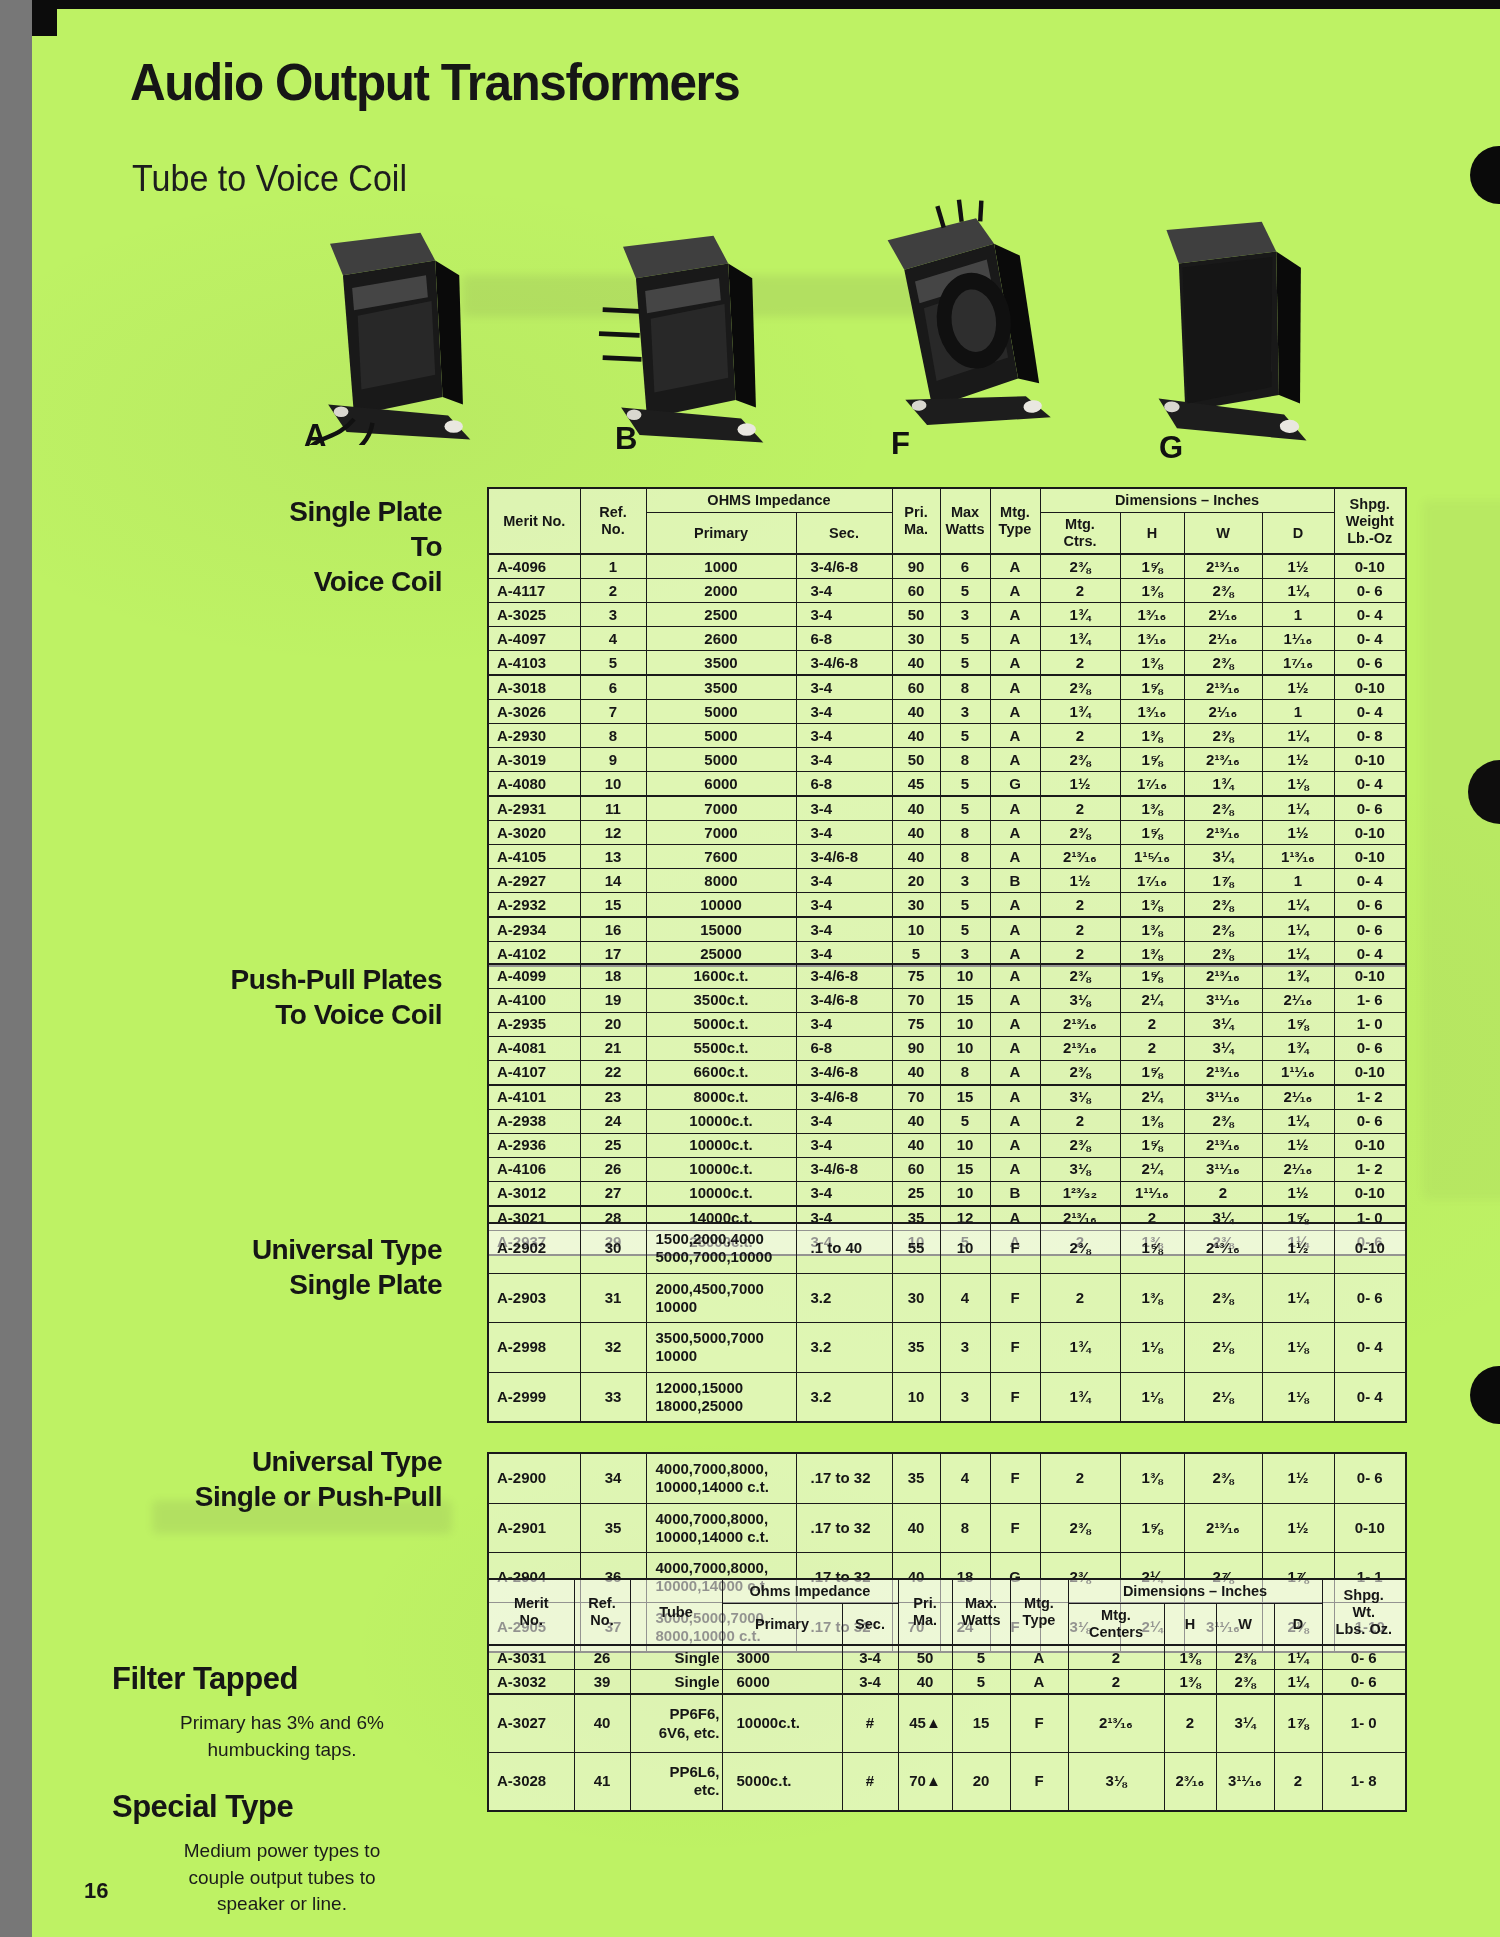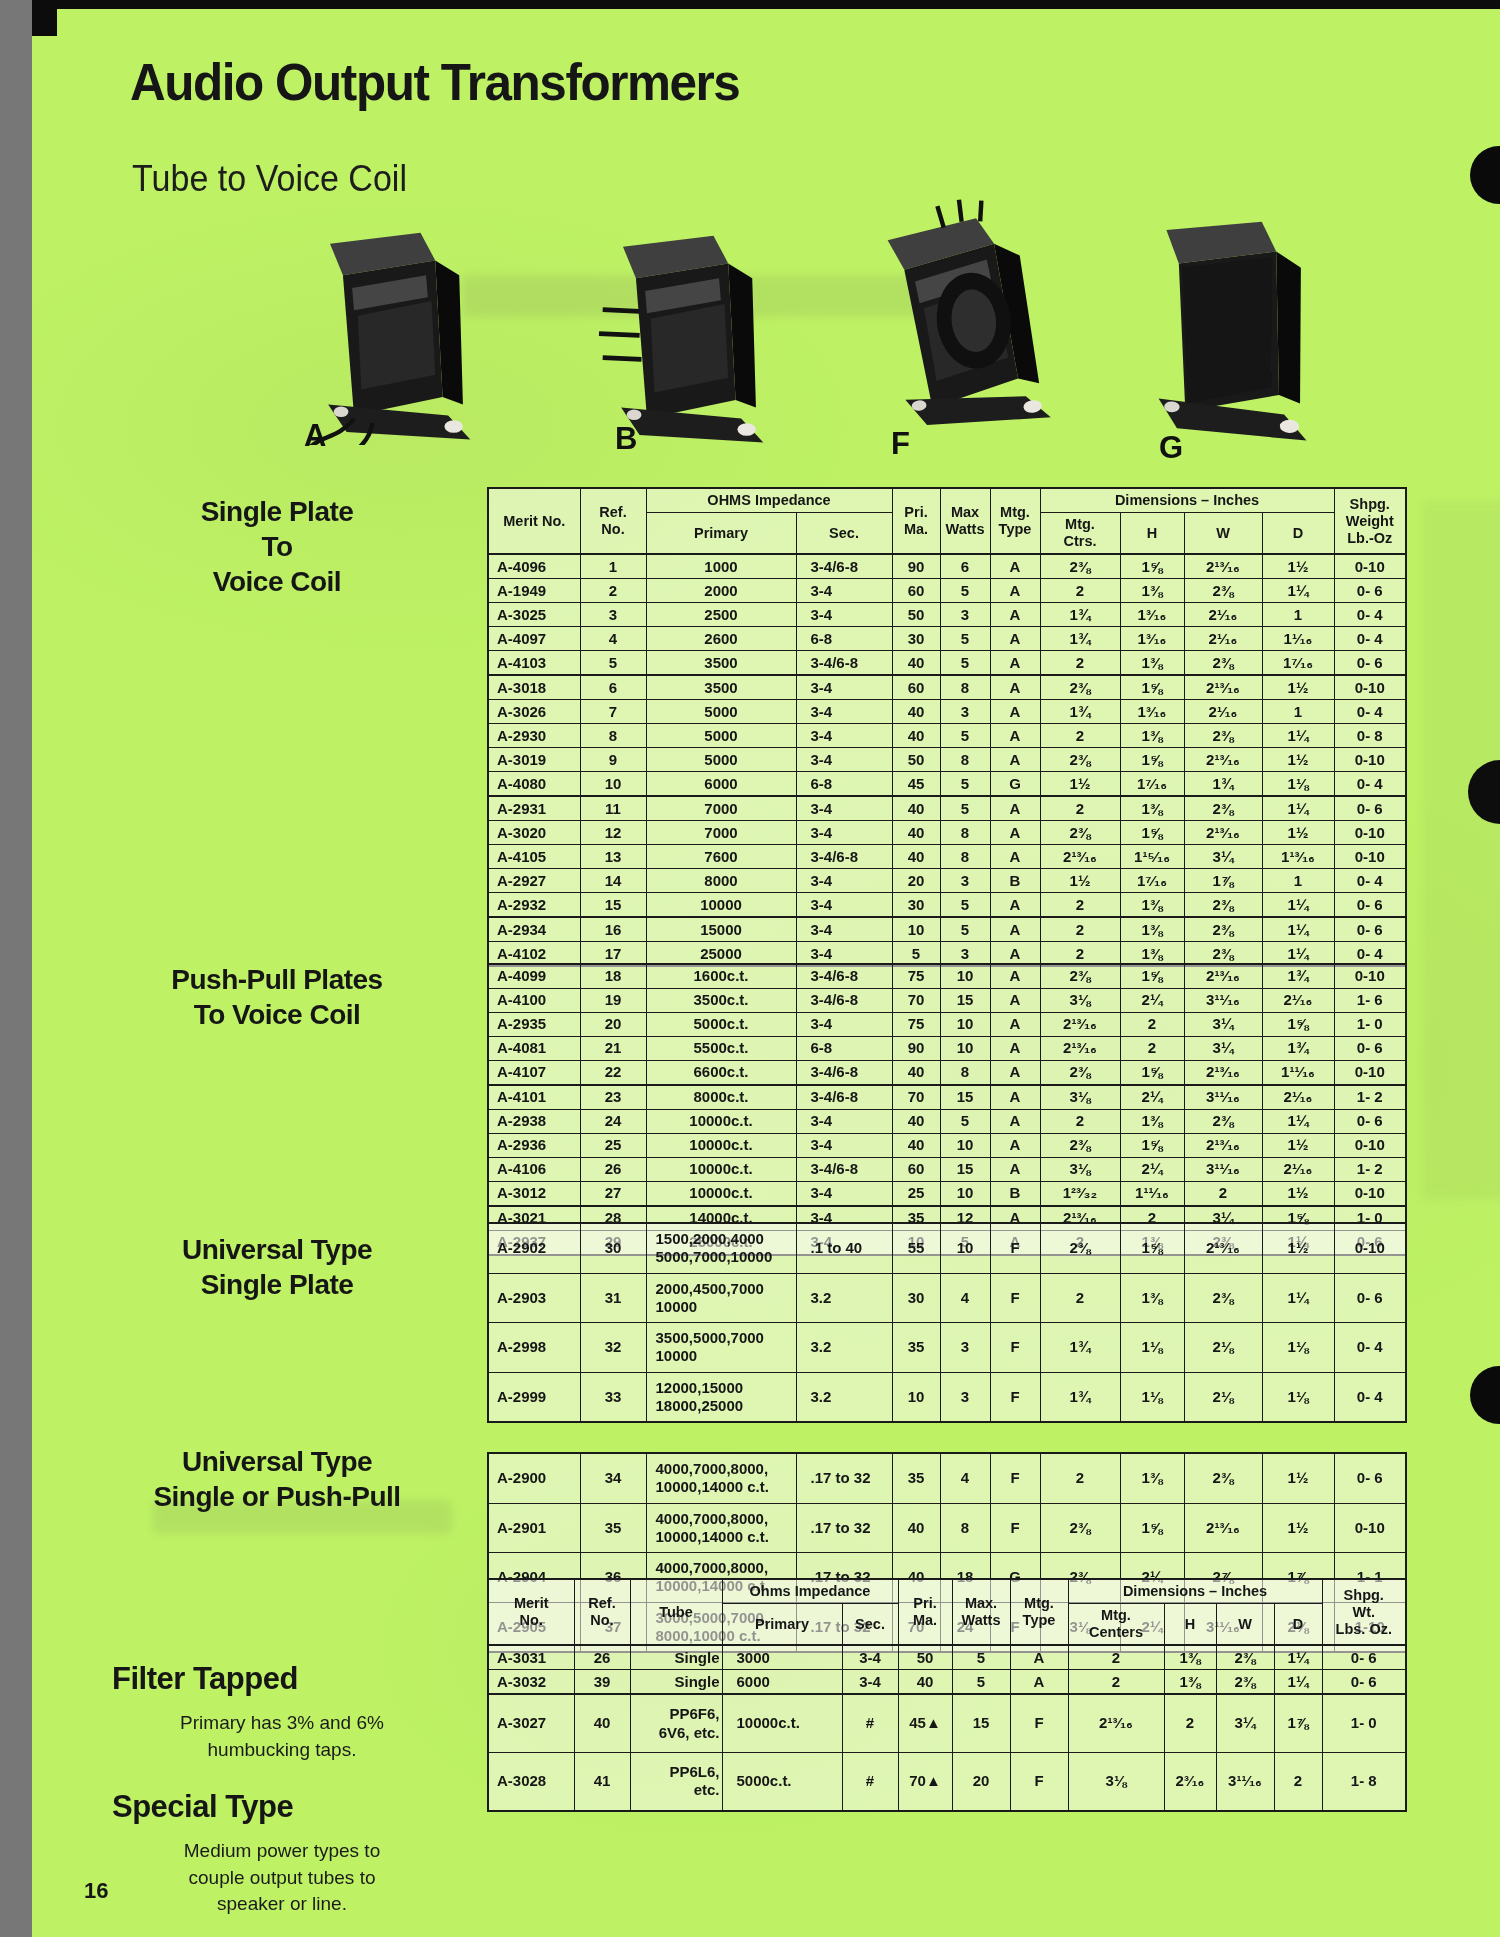--- a/index.html
+++ b/index.html
@@ -22,21 +22,21 @@
          transform:scaleX(.95);transform-origin:left top;white-space:nowrap;}
   .subtitle{position:absolute;left:100px;top:158px;font-size:37px;font-weight:normal;letter-spacing:0;
          transform:scaleX(.92);transform-origin:left top;color:#1d1d1d;white-space:nowrap;}
 
   
   .photo{position:absolute;width:230px;height:240px;}
   .photo svg{width:100%;height:100%;}
   .photo-label{position:absolute;font-size:31px;font-weight:bold;color:#111;}
 
   
-  .side{position:absolute;left:80px;width:330px;text-align:center;font-weight:bold;
+  .side{position:absolute;left:80px;width:330px;text-align:right;font-weight:bold;
         white-space:pre-line;font-size:28px;line-height:1.25;letter-spacing:-.5px;}
   .side.center{text-align:left;}
   .side-note{position:absolute;left:90px;width:320px;text-align:center;font-weight:normal;
         white-space:pre-line;font-size:19px;line-height:1.4;color:#1b1b1b;}
   .pagenum{position:absolute;left:52px;top:1878px;font-size:22px;font-weight:bold;}
 
   
   table.spec{position:absolute;left:455px;width:918px;border-collapse:collapse;table-layout:fixed;
         background:rgba(250,249,244,.55);}
   table.spec, table.spec th, table.spec td{border:1.6px solid #1a1a1a;}
@@ -191,21 +191,21 @@
           <td>90</td>
           <td>6</td>
           <td>A</td>
           <td>2⅜</td>
           <td>1⅝</td>
           <td>2¹³⁄₁₆</td>
           <td>1½</td>
           <td>0-10</td>
         </tr>
         <tr>
-          <td>A-1949</td>
+          <td>A-4117</td>
           <td>2</td>
           <td>2000</td>
           <td>3-4</td>
           <td>60</td>
           <td>5</td>
           <td>A</td>
           <td>2</td>
           <td>1⅜</td>
           <td>2⅜</td>
           <td>1¼</td>

